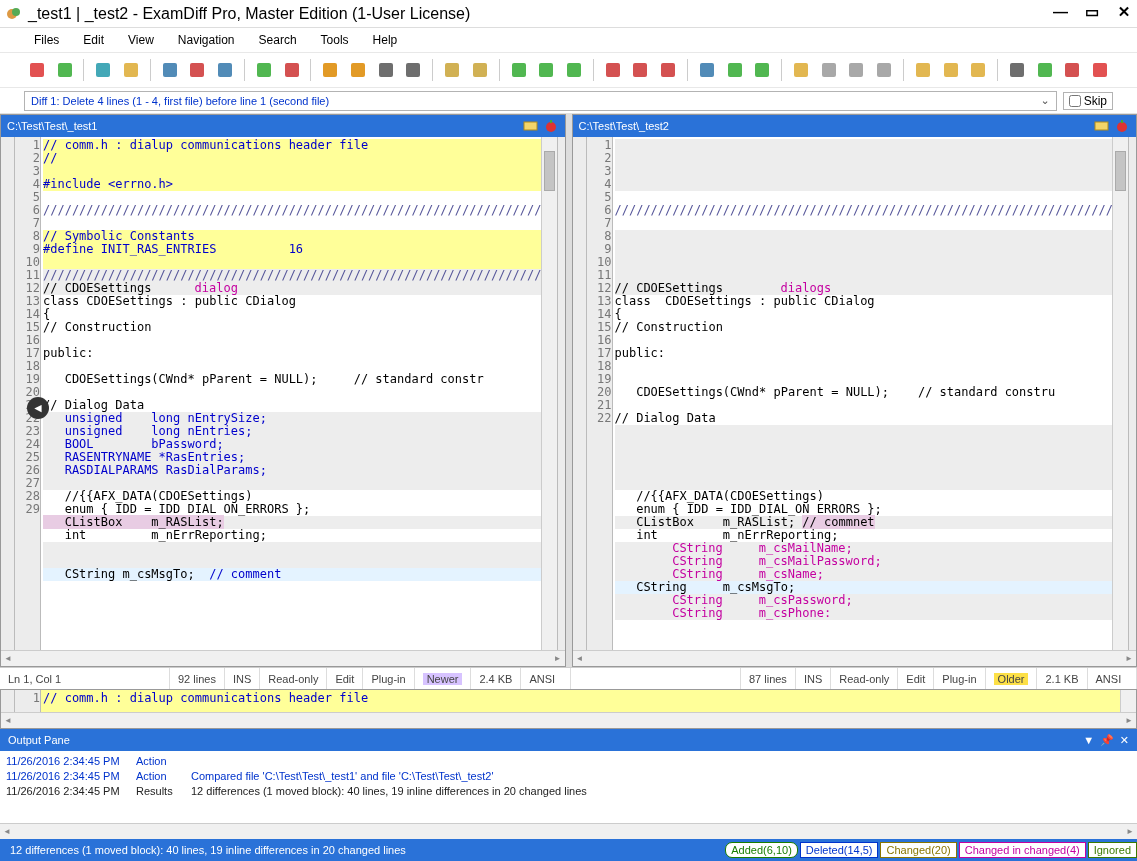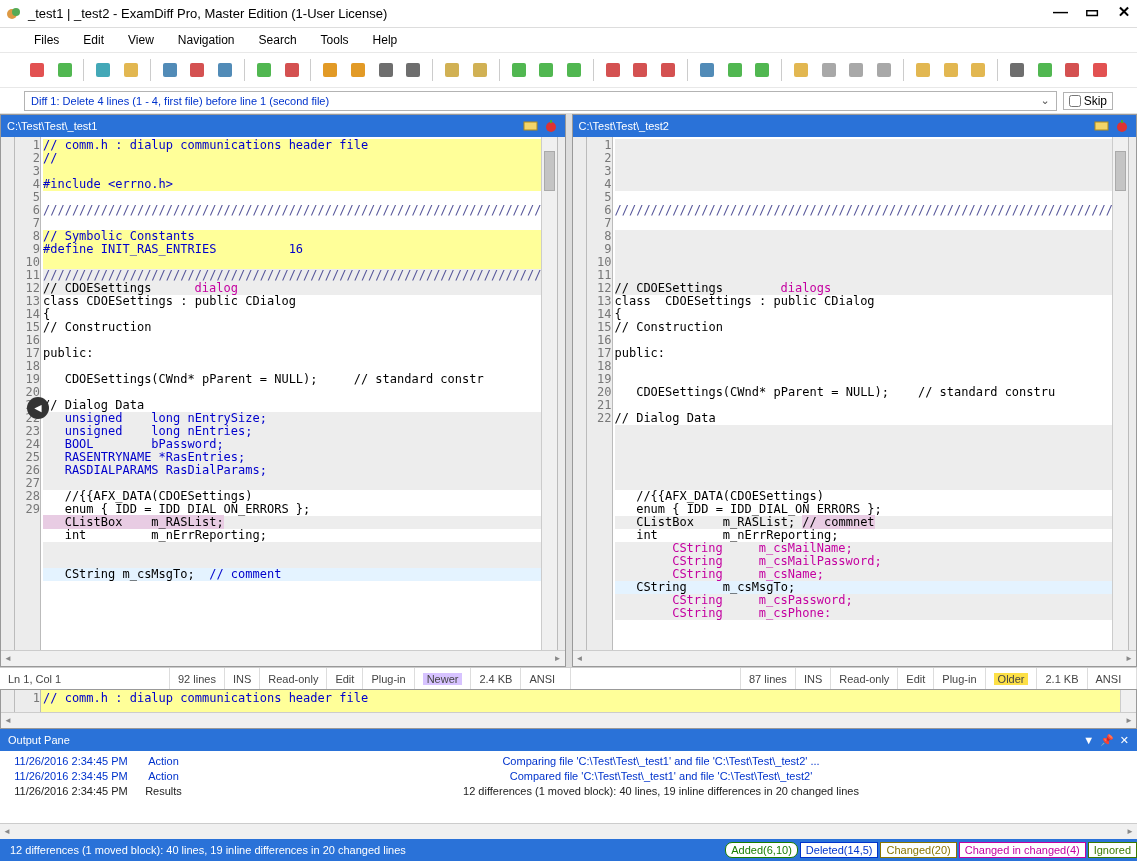--- a/index.html
+++ b/index.html
@@ -1,19 +1,19 @@
 <!DOCTYPE html>
 <html><head>
 <meta charset="utf-8">
 <style>
 * { margin: 0; padding: 0; box-sizing: border-box; }
 body { font-family: "Segoe UI", Tahoma, sans-serif; font-size: 12px; background: #fff; overflow: hidden; width: 1137px; height: 861px; display: flex; flex-direction: column; }
 .titlebar { background: #fff; height: 28px; display: flex; align-items: center; padding: 0 6px; border-bottom: 1px solid #ddd; }
 .titlebar .icon { width: 16px; height: 16px; margin-right: 6px; }
-.titlebar .title { flex: 1; font-size: 13px; }
+.titlebar .title { flex: 1; font-size: 16px; }
 .titlebar .wbtns { display: flex; gap: 18px; }
 .titlebar .wbtn { width: 14px; height: 14px; cursor: pointer; font-weight: bold; font-size: 15px; text-align: center; line-height: 10px; }
 .menubar { height: 24px; display: flex; align-items: center; padding: 0 24px; gap: 4px; background: #fff; }
 .menubar .mitem { padding: 2px 10px; cursor: pointer; }
 .toolbar { height: 36px; display: flex; align-items: center; padding: 0 24px; gap: 2px; background: #fff; border-top: 1px solid #e8e8e8; border-bottom: 1px solid #e8e8e8; }
 .toolbar .tbtn { width: 26px; height: 26px; display: flex; align-items: center; justify-content: center; cursor: pointer; border: 1px solid transparent; }
 .toolbar .tbtn svg { width: 20px; height: 20px; }
 .toolbar .sep { width: 1px; height: 22px; background: #ccc; margin: 0 4px; }
 .diffbar { height: 26px; display: flex; align-items: center; padding: 0 24px; gap: 6px; border-bottom: 1px solid #e0e0e0; }
 .diffbar .combo { flex: 1; border: 1px solid #b3b3b3; height: 20px; display: flex; align-items: center; padding: 0 6px; font-size: 11px; color: #0033cc; background: #fff; }
@@ -42,21 +42,21 @@
 .statusbar .cell { padding: 0 8px; height: 100%; display: flex; align-items: center; border-right: 1px solid #ddd; }
 .statusbar .newer { background: #d7c3ff; padding: 0 4px; }
 .statusbar .older { background: #fde047; padding: 0 4px; }
 .bottompane { border: 1px solid #999; display: flex; flex-direction: column; }
 .bottompane .blh { flex: 1; display: flex; overflow: hidden; }
 .bottompane .bcode { font-family: Consolas, monospace; font-size: 12px; line-height: 13px; padding: 2px; flex: 1; white-space: pre; }
 .outputpane { display: flex; flex-direction: column; height: 110px; }
 .output-hdr { height: 22px; background: #2a72d8; color: #fff; display: flex; align-items: center; padding: 0 8px; font-size: 11px; }
 .output-hdr .obtn { margin-left: 6px; cursor: pointer; font-size: 11px; }
 .output-body { flex: 1; background: #fff; font-size: 11px; overflow: auto; padding: 2px 0; }
-.output-body .orow { display: flex; padding: 0 6px; height: 15px; align-items: center; text-align: center; }
+.output-body .orow { display: flex; padding: 0 6px; height: 15px; align-items: center; }
 .output-body .ots { width: 130px; color: #0033cc; }
 .output-body .otyp { width: 55px; color: #0033cc; }
 .output-body .omsg { flex: 1; color: #0033cc; }
 .output-body .orow.res .ots, .output-body .orow.res .otyp, .output-body .orow.res .omsg { color: #222; }
 .footbar { height: 22px; display: flex; align-items: center; font-size: 11px; color: #fff; background: #2a72d8; }
 .footbar .fmsg { padding: 0 10px; flex: 1; }
 .footbar .chip { border: 1px solid; padding: 1px 5px; margin-left: 2px; background: #fff; }
 .chip-add { color: #187d00; border-color: #187d00; border-radius: 7px; }
 .chip-del { color: #0033cc; border-color: #0033cc; }
 .chip-chg { color: #8a7500; border-color: #8a7500; }
@@ -467,21 +467,20 @@
     <span>Output Pane</span>
     <span style="margin-left:auto"></span>
     <span class="obtn">▼</span>
     <span class="obtn">📌</span>
     <span class="obtn">✕</span>
   </div>
   <div class="output-body" id="outbody">
       <div class="orow">
         <span class="ots">11/26/2016 2:34:45 PM</span>
         <span class="otyp">Action</span>
-        <span class="omsg">Comparing file 'C:\Test\Test\_test1' and file 'C:\Test\Test\_test2' ...</span>
       </div>
       <div class="orow">
         <span class="ots">11/26/2016 2:34:45 PM</span>
         <span class="otyp">Action</span>
         <span class="omsg">Compared file 'C:\Test\Test\_test1' and file 'C:\Test\Test\_test2'</span>
       </div>
       <div class="orow res">
         <span class="ots">11/26/2016 2:34:45 PM</span>
         <span class="otyp">Results</span>
         <span class="omsg">12 differences (1 moved block): 40 lines, 19 inline differences in 20 changed lines</span>

